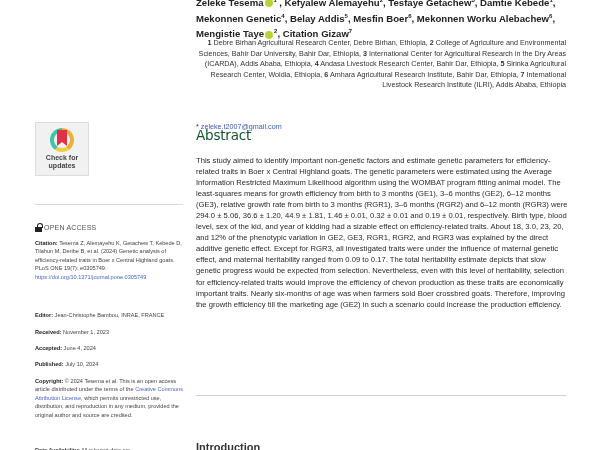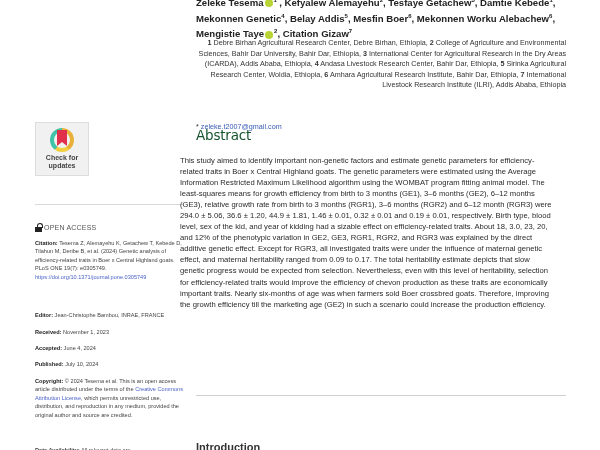--- a/index.html
+++ b/index.html
@@ -72,21 +72,21 @@
       position: absolute; left: 35px; width: 150px; font-size: 5.6px; line-height: 8.4px; color: #444;
     }
     .meta b { color: #222; }
     .meta .link { color: #4a62c8; }
 
     .abstract-title {
       position: absolute; left: 196px; top: 127px; font-size: 13.5px; color: #14532d;
       font-family: "DejaVu Sans", sans-serif; font-weight: normal; letter-spacing: -0.2px;
     }
     .abstract-body {
-      position: absolute; left: 180px; top: 155px; width: 372px;
+      position: absolute; left: 196px; top: 155px; width: 372px;
       font-size: 7.65px; line-height: 11.05px; color: #2a2a2a; text-align: left;
     }
     .rule-main {
       position: absolute; left: 196px; top: 395px; width: 370px; height: 1px; background: #d0d0d0;
     }
     .intro {
       position: absolute; left: 196px; top: 441px; font-size: 11px; font-weight: bold; color: #333;
     }
     .tail {
       position: absolute; left: 35px; top: 447px; font-size: 5.6px; color: #444;

